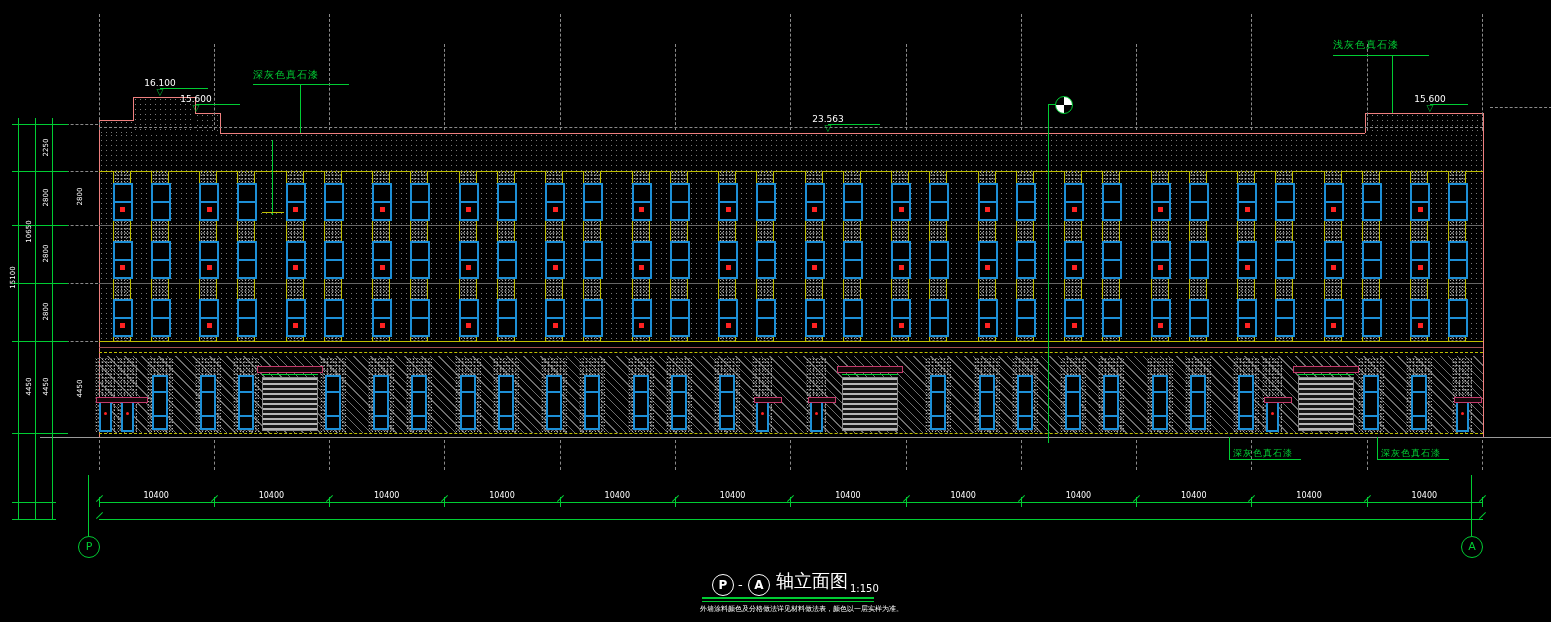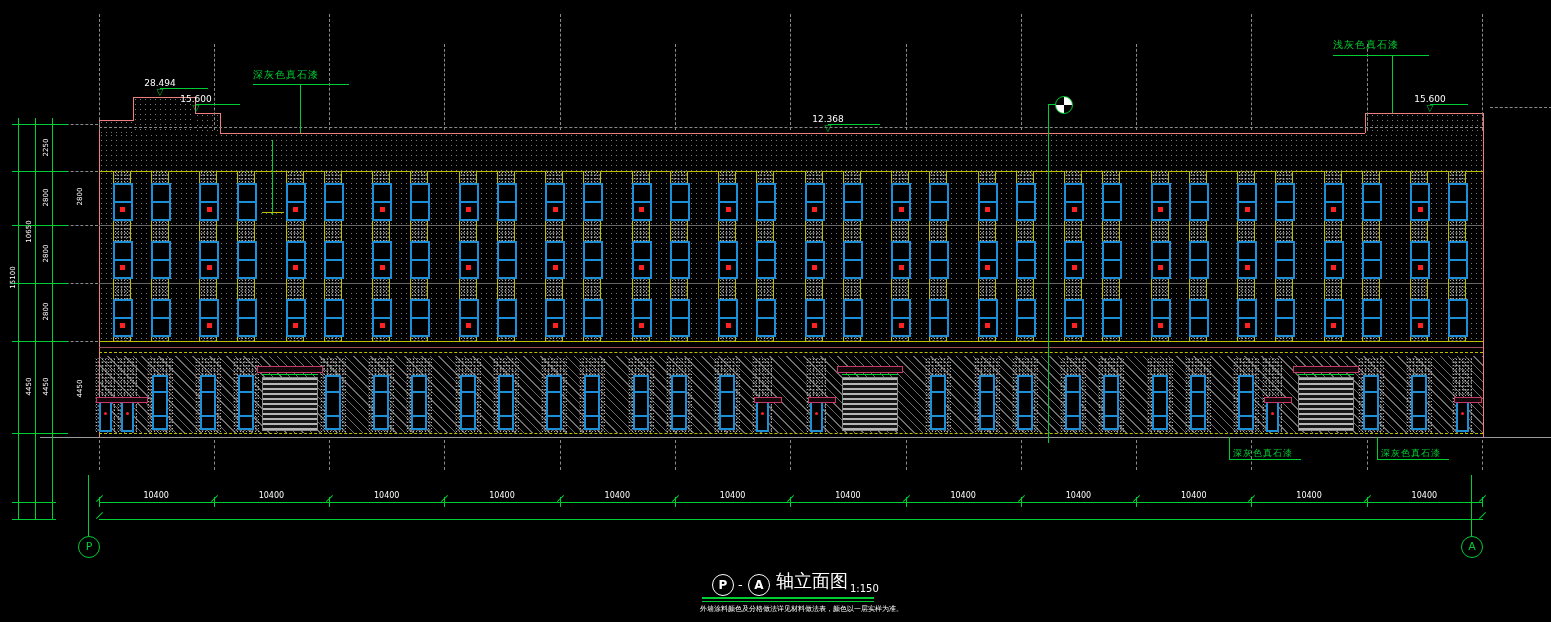--- a/index.html
+++ b/index.html
@@ -1057,33 +1057,33 @@
 
   <div class="vline gline" style="left:1229px;top:437px;height:22px;"></div>
   <div class="hline gline" style="left:1229px;top:459px;width:72px;"></div>
   <div class="glabel" style="left:1233px;top:449px;font-size:9px;">深灰色真石漆</div>
 
   <div class="vline gline" style="left:1377px;top:437px;height:22px;"></div>
   <div class="hline gline" style="left:1377px;top:459px;width:72px;"></div>
   <div class="glabel" style="left:1381px;top:449px;font-size:9px;">深灰色真石漆</div>
 
   <div class="elev" style="left:140px;top:79px;">
-    <span class="ev">28.494</span>
+    <span class="ev">16.100</span>
     <span class="etri">▽</span>
   </div>
   <div class="hline gline" style="left:160px;top:88px;width:48px;"></div>
 
   <div class="elev" style="left:176px;top:95px;">
     <span class="ev">15.600</span>
     <span class="etri">▽</span>
   </div>
   <div class="hline gline" style="left:196px;top:104px;width:44px;"></div>
 
   <div class="elev" style="left:808px;top:115px;">
-    <span class="ev">12.368</span>
+    <span class="ev">23.563</span>
     <span class="etri">▽</span>
   </div>
   <div class="hline gline" style="left:828px;top:124px;width:52px;"></div>
 
   <div class="elev" style="left:1410px;top:95px;">
     <span class="ev">15.600</span>
     <span class="etri">▽</span>
   </div>
   <div class="hline gline" style="left:1430px;top:104px;width:38px;"></div>
 

